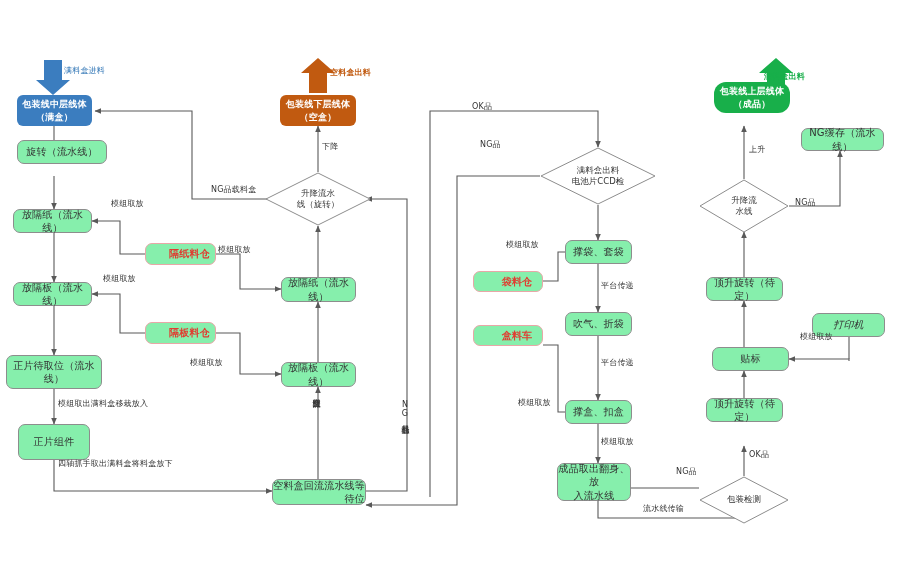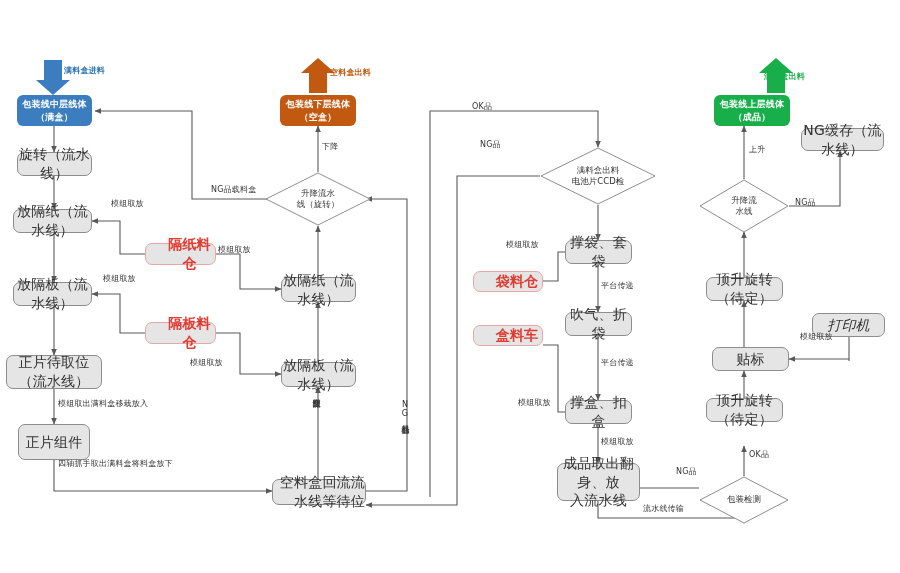--- a/index.html
+++ b/index.html
@@ -2,37 +2,37 @@
 <html><head>
 <meta charset="utf-8">
 <style>
   html,body{margin:0;padding:0;background:#ffffff;}
   body{font-family:"DejaVu Sans","Liberation Sans",sans-serif;}
   #canvas{position:relative;width:900px;height:573px;background:#ffffff;overflow:hidden;}
   #wires{position:absolute;left:0;top:0;width:900px;height:573px;}
 
   .node{position:absolute;box-sizing:border-box;display:flex;align-items:center;
         justify-content:center;text-align:center;border-radius:7px;
-        font-size:14px;line-height:1.35;color:#333333;background:#e5e5e5;
+        font-size:10px;line-height:1.35;color:#333333;background:#86efac;
         border:1px solid #8d8d8d;white-space:pre-line;letter-spacing:.2px;}
   .node.hdr{border:none;color:#ffffff;font-weight:bold;border-radius:6px;font-size:9px;}
   .node.blue{background:#3B7DBF;}
   .node.orange{background:#C15A10;}
   .node.green{background:#18AF4A;}
   .node.bin{border:1px solid #E8A7A7;color:#E03C31;font-weight:bold;border-radius:7px;padding-left:18px;}
   .diamond{position:absolute;box-sizing:border-box;display:flex;align-items:center;
            justify-content:center;text-align:center;font-size:8.5px;line-height:1.35;
            color:#333333;white-space:pre-line;}
   .diamond .dshape{position:absolute;left:0;top:0;width:100%;height:100%;}
   .diamond .dtext{position:relative;z-index:2;}
 
   .elabel{position:absolute;font-size:8px;color:#333333;white-space:pre-line;
           line-height:1.3;letter-spacing:.2px;}
   .elabel.vert{writing-mode:vertical-rl;text-orientation:upright;}
-  .elabel.blue{color:#2E74B5;font-weight:bold;text-align:center;}
+  .elabel.blue{color:#2E74B5;font-weight:normal;text-align:center;}
   .elabel.orange{color:#C15A10;font-weight:bold;}
   .elabel.green{color:#18AF4A;font-weight:bold;}
 </style>
 </head>
 <body>
 
 <div id="canvas">
 
   <svg id="wires" viewBox="0 0 900 573" xmlns="http://www.w3.org/2000/svg">
     <defs>
@@ -118,25 +118,25 @@
   </svg>
 
   <div class="node hdr blue" style="left:17px;top:95px;width:75px;height:31px;">包装线中层线体
 （满盒）</div>
   <div class="elabel blue" style="left:64px;top:66px;">满料盒进料</div>
 
   <div class="node hdr orange" style="left:280px;top:95px;width:76px;height:31px;">包装线下层线体
 （空盒）</div>
   <div class="elabel orange" style="left:330px;top:68px;">空料盒出料</div>
 
-  <div class="node hdr green" style="left:714px;top:95px;width:76px;height:31px;">包装线上层线体
+  <div class="node hdr green" style="left:714px;top:82px;width:76px;height:31px;border-radius:12px;">包装线上层线体
 （成品）</div>
   <div class="elabel green" style="left:764px;top:72px;">满料盒出料</div>
 
-  <div class="node" style="left:17px;top:152px;width:75px;height:24px;">旋转（流水线）</div>
+  <div class="node" style="left:17px;top:140px;width:90px;height:24px;">旋转（流水线）</div>
 
   <div class="node" style="left:13px;top:209px;width:79px;height:24px;">放隔纸（流水线）</div>
 
   <div class="node" style="left:13px;top:282px;width:79px;height:24px;">放隔板（流水线）</div>
 
   <div class="node" style="left:6px;top:355px;width:96px;height:34px;">正片待取位（流水线）</div>
 
   <div class="node" style="left:18px;top:424px;width:72px;height:36px;">正片组件</div>
 
   <div class="node bin" style="left:145px;top:243px;width:71px;height:22px;">隔纸料仓</div>
@@ -164,21 +164,21 @@
     <span class="dtext">满料盒出料
 电池片CCD检</span>
   </div>
 
   <div class="node" style="left:565px;top:240px;width:67px;height:24px;">撑袋、套袋</div>
 
   <div class="node" style="left:565px;top:312px;width:67px;height:24px;">吹气、折袋</div>
 
   <div class="node" style="left:565px;top:400px;width:67px;height:24px;">撑盒、扣盒</div>
 
-  <div class="node" style="left:557px;top:463px;width:83px;height:38px;">成品取出翻身、放
+  <div class="node" style="left:557px;top:463px;width:74px;height:38px;">成品取出翻身、放
 入流水线</div>
 
   <div class="node bin" style="left:473px;top:271px;width:70px;height:21px;">袋料仓</div>
 
   <div class="node bin" style="left:473px;top:325px;width:70px;height:21px;">盒料车</div>
 
   <div class="diamond" style="left:699px;top:179px;width:90px;height:54px;">
     <svg class="dshape" viewBox="0 0 90 54" preserveAspectRatio="none">
       <polygon points="45,1 89,27 45,53 1,27" fill="#ffffff" stroke="#8d8d8d" stroke-width="1"></polygon>
     </svg>

